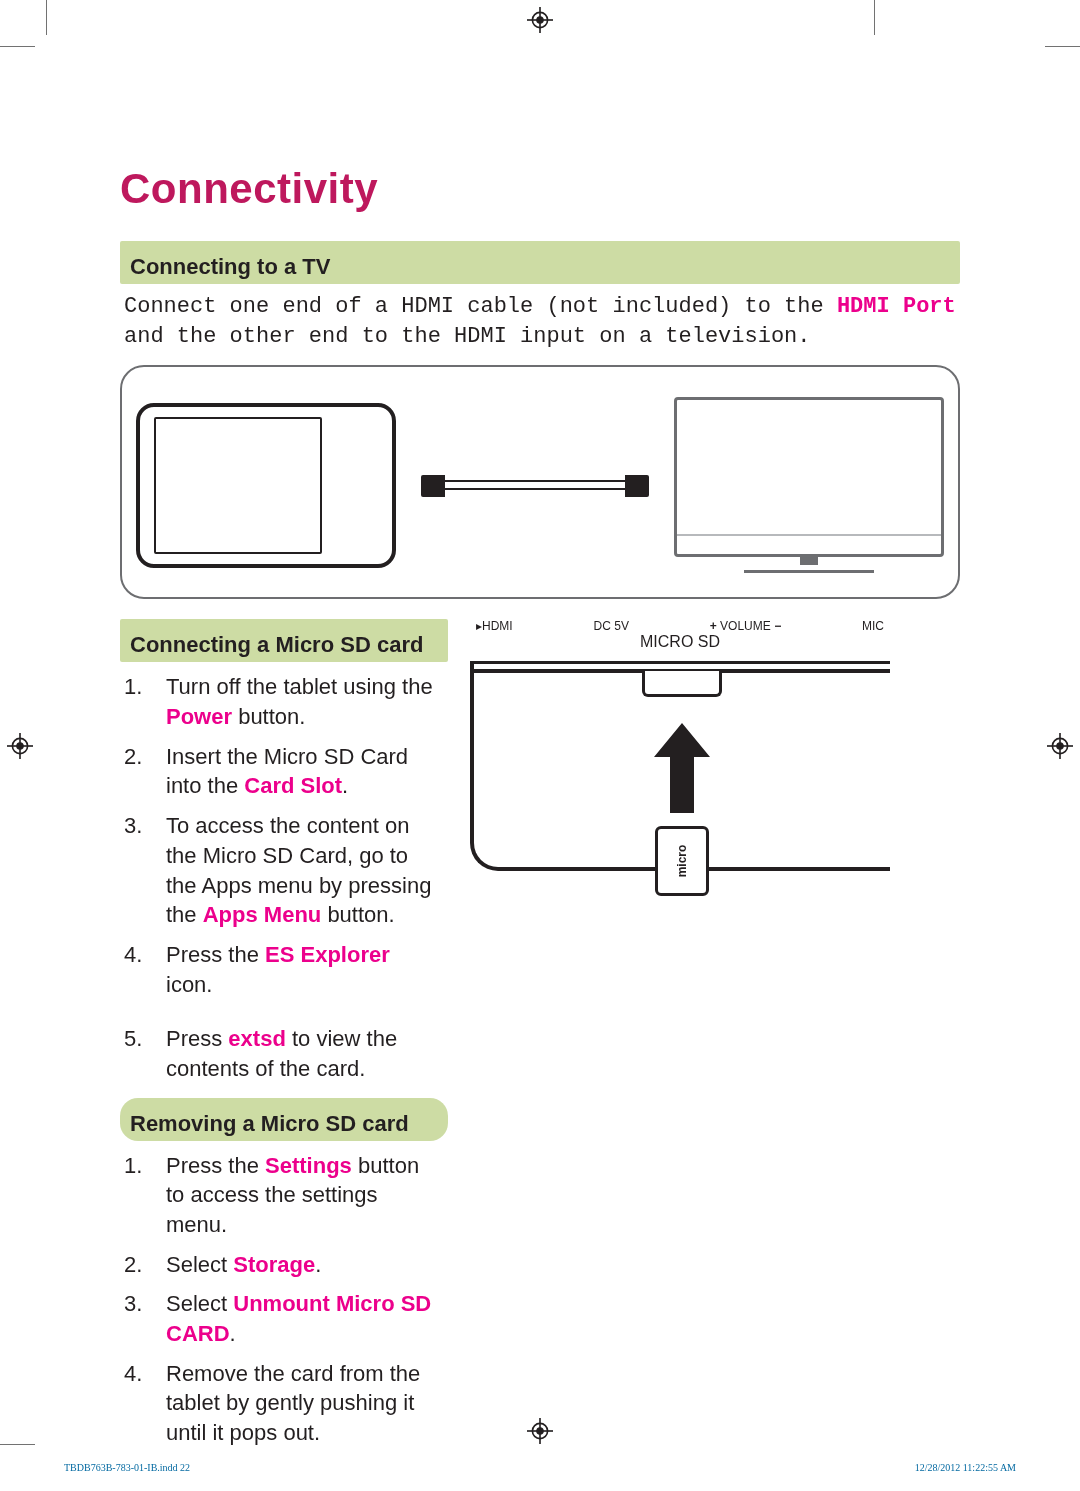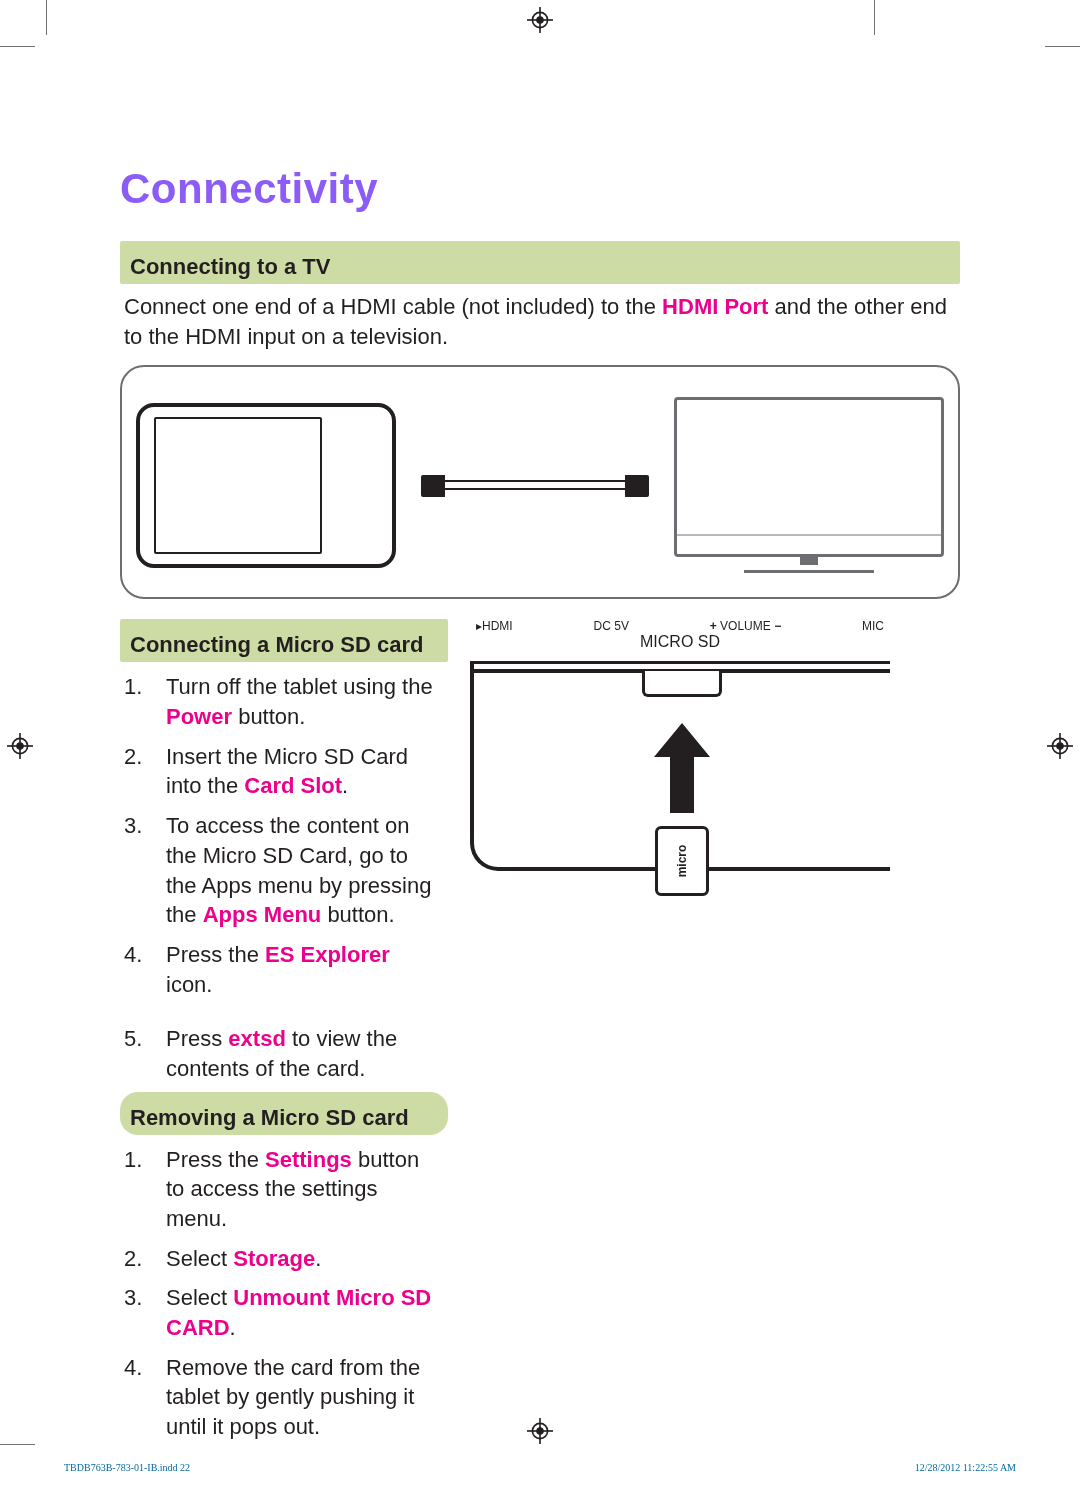--- a/index.html
+++ b/index.html
@@ -24,40 +24,41 @@
   .page {
     position: absolute;
     left: 120px;
     top: 165px;
     width: 840px;
   }
   .title {
     font-family: "Myriad Pro", "Segoe UI Semibold", Arial, sans-serif;
     font-weight: 700;
     font-size: 42px;
-    color: #8b5cf6;
+    color: #be185d;
     margin-bottom: 28px;
     letter-spacing: 0.5px;
   }
   .section-bar {
     background: #cddca4;
     font-weight: 700;
     font-size: 22px;
     color: #231f20;
     padding: 13px 10px 4px 10px;
     border-radius: 2px;
     font-family: "Myriad Pro", "Segoe UI Semibold", Arial, sans-serif;
   }
   .section-bar.narrow { width: 328px; }
   .body-text {
     font-size: 22px;
     line-height: 1.35;
     margin-top: 8px;
     margin-bottom: 14px;
     padding-left: 4px;
+    font-family: Liberation Mono, monospace;
   }
   .highlight {
     color: #ec008c;
     font-weight: 700;
   }
   ol {
     list-style: none;
     counter-reset: item;
     padding-left: 4px;
     font-size: 22px;
@@ -310,21 +311,21 @@
       <ol>
         <li><span>Turn off the tablet using the </span><span class="highlight">Power</span><span> button.</span></li>
         <li><span>Insert the Micro SD Card into the </span><span class="highlight">Card Slot</span><span>.</span></li>
         <li><span>To access the content on the Micro SD Card, go to the Apps menu by pressing the </span><span class="highlight">Apps Menu</span><span> button.</span></li>
         <li><span>Press the </span><span class="highlight">ES Explorer</span><span> icon.</span></li>
       </ol>
       <ol start="5" style="counter-reset: item 4; margin-top: 25px;">
         <li><span>Press </span><span class="highlight">extsd</span><span> to view the contents of the card.</span></li>
       </ol>
 
-      <div class="section-bar narrow" style="margin-top:8px;border-radius:18px;">Removing a Micro SD card</div>
+      <div class="section-bar narrow" style="margin-top:14px;border-radius:18px;">Removing a Micro SD card</div>
       <ol>
         <li><span>Press the </span><span class="highlight">Settings</span><span> button to access the settings menu.</span></li>
         <li><span>Select </span><span class="highlight">Storage</span><span>.</span></li>
         <li><span>Select </span><span class="highlight">Unmount Micro SD CARD</span><span>.</span></li>
         <li>Remove the card from the tablet by gently pushing it until it pops out.</li>
       </ol>
     </div>
 
     <div class="sd-diagram">
       <div class="sd-top-labels">

